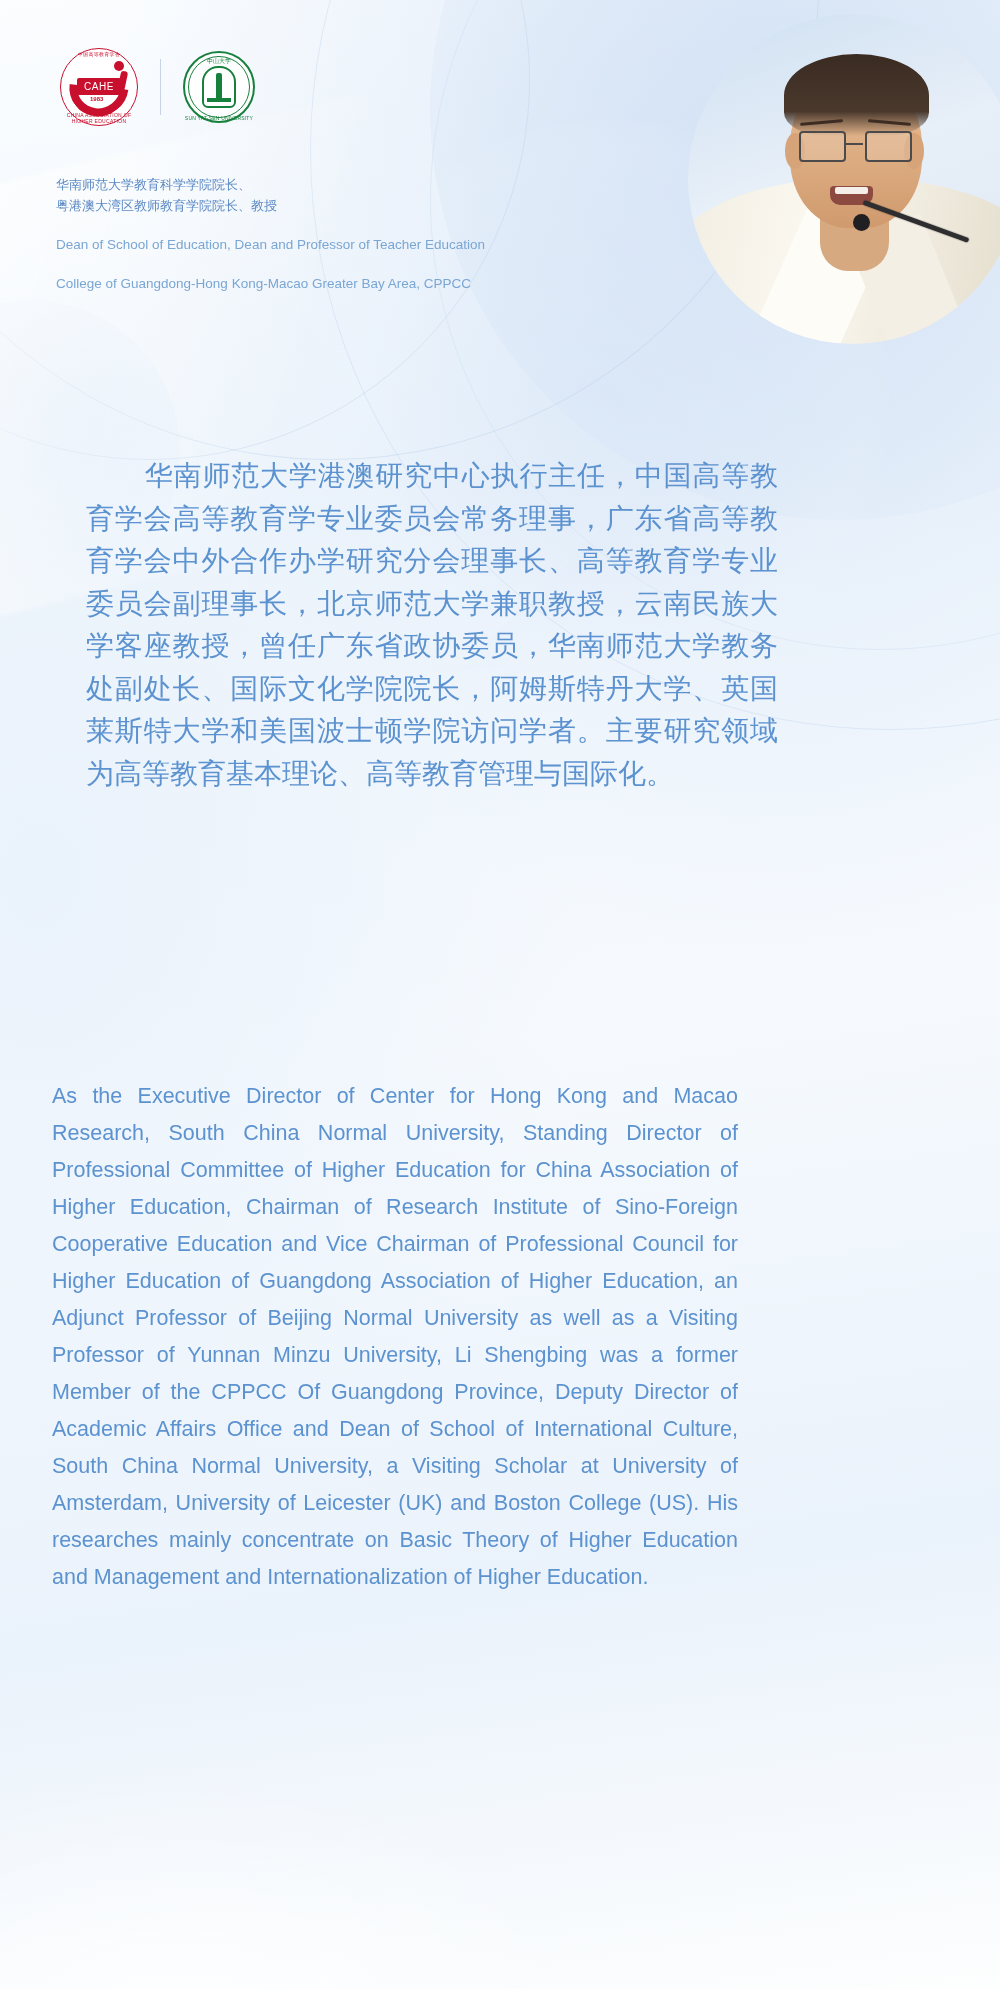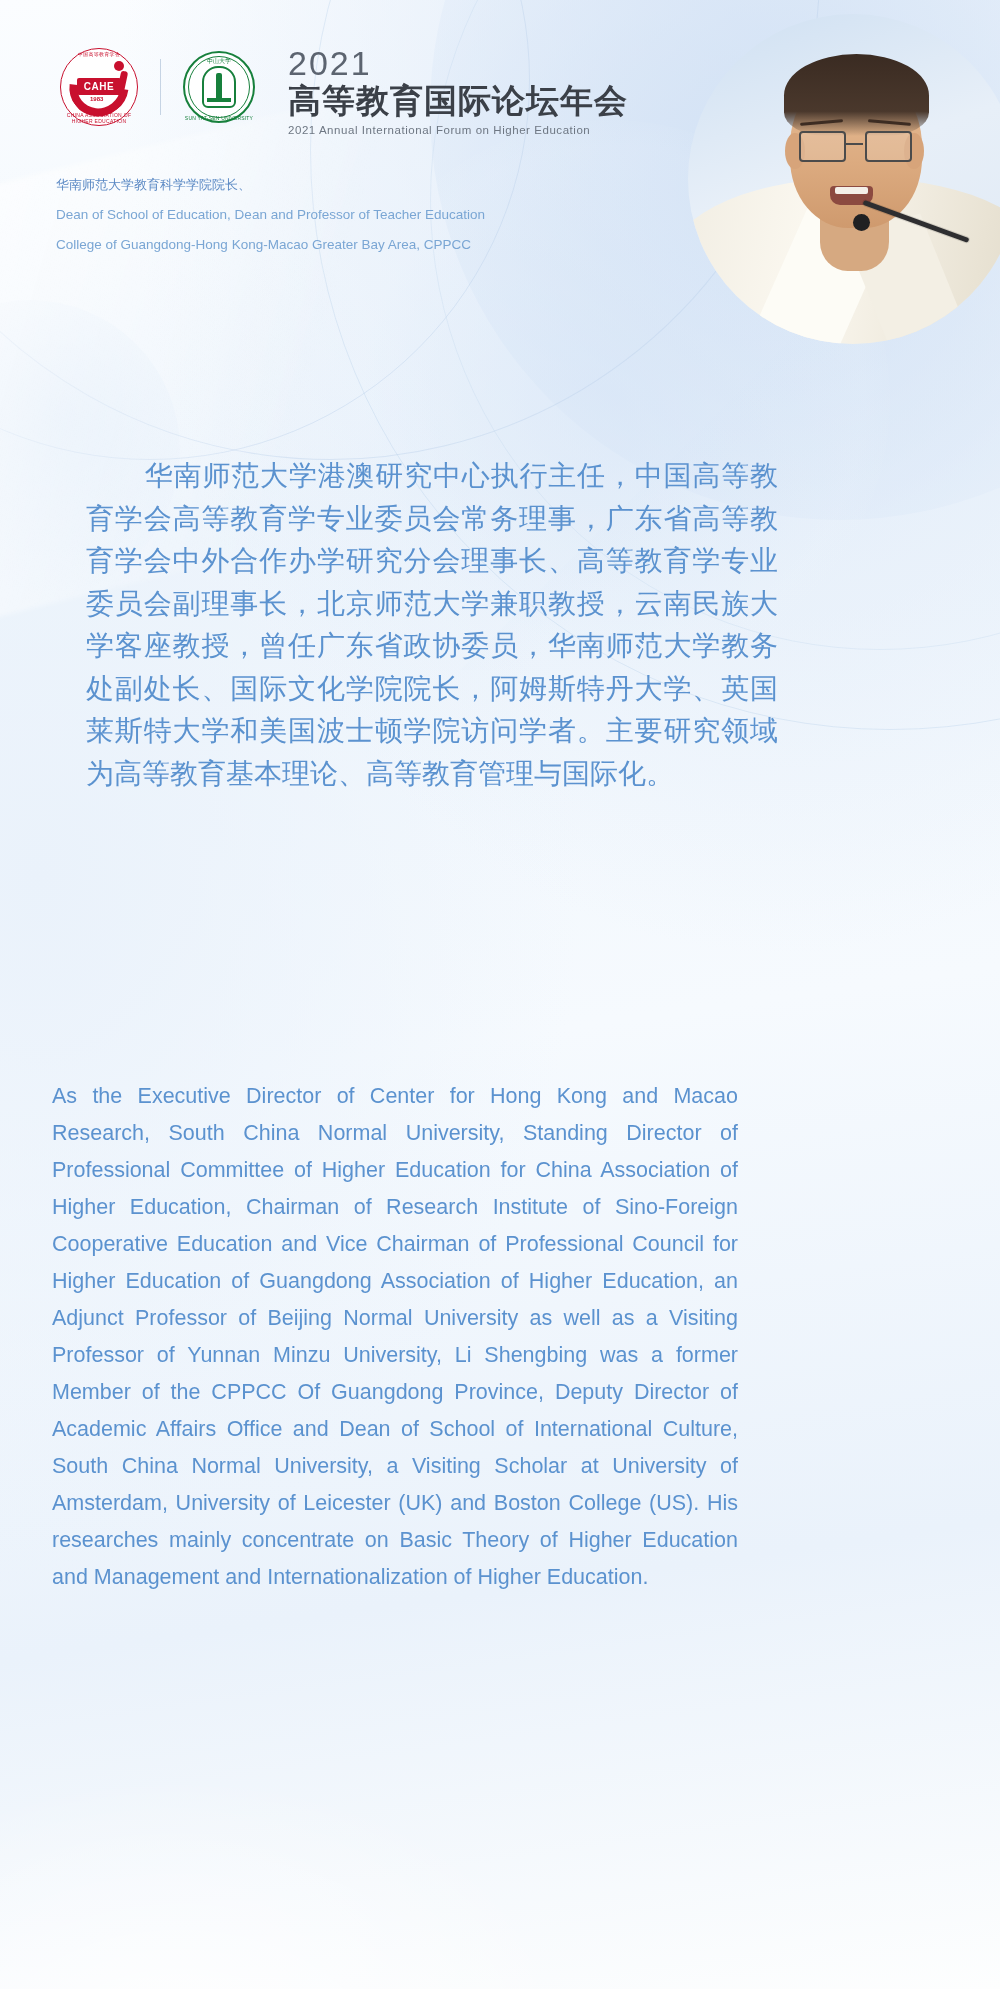--- a/index.html
+++ b/index.html
@@ -48,21 +48,21 @@
   .logo-cahe .cres{ position:absolute; left:9px; top:10px; width:60px; height:58px;
       border:8px solid #c8102e; border-radius:50%;
       border-top-color:transparent; border-right-color:transparent;
       transform:rotate(-38deg); }
   .logo-cahe .dot{ position:absolute; right:14px; top:13px; width:10px;height:10px;
       border-radius:50%; background:#c8102e; }
   .logo-cahe .fig{ position:absolute; right:12px; top:23px; width:7px; height:22px;
       background:#c8102e; border-radius:3px; transform:rotate(12deg); }
   .logo-cahe .box{ position:absolute; left:17px; top:30px; width:44px; height:17px;
       background:#c8102e; border-radius:2px;
-      color:#fff; font-size:10px; font-weight:bold; letter-spacing:.5px;
+      color:#fff; font-size:10px; font-weight:normal; letter-spacing:.5px;
       display:flex; align-items:center; justify-content:center; }
   .logo-cahe .yr{ position:absolute; left:30px; top:48px; font-size:6px; color:#c8102e; font-weight:bold;}
   .logo-cahe .arc-top,.logo-cahe .arc-bot{
       position:absolute; left:0; width:78px; text-align:center;
       font-size:5px; color:#c8102e; letter-spacing:.3px; }
   .logo-cahe .arc-top{ top:3px; } .logo-cahe .arc-bot{ bottom:2px; }
   .divider{ width:1px; height:56px; background:#c6d4e4; margin:0 22px; }
   .logo-syu{ position:relative; width:72px; height:72px; }
   .logo-syu .o1{ position:absolute; inset:0; border-radius:50%; border:2px solid #17803c; background:#fff; }
   .logo-syu .o2{ position:absolute; inset:5px; border-radius:50%; border:1px solid #17803c; }
@@ -122,21 +122,21 @@
   .p-micball{ position:absolute; left:50%; top:60.5%; width:17px; height:17px;
      background:#202022; border-radius:50%; }
 
   
   #nameblock{ position:absolute; left:56px; top:158px; }
   .n-cn{ font-size:45px; font-weight:bold; color:#4a7fc1; letter-spacing:2px;
          font-family:"DejaVu Sans",sans-serif; line-height:1.08; }
   .n-en{ font-size:27px; font-weight:bold; color:#5a93d6; letter-spacing:.3px; margin-top:2px; }
   .aff{ margin-top:16px; }
   .aff-cn{ font-size:13px; color:#5b89c4; line-height:1.62; font-family:"DejaVu Sans",sans-serif; }
-  .aff-en{ font-size:13.5px; color:#7aa6d4; line-height:1.48; margin-top:10px; }
+  .aff-en{ font-size:13.5px; color:#7aa6d4; line-height:1.48; margin-top:19px; }
 
   
   #bio-cn{ position:absolute; left:50px; top:455px; width:692px;
      font-size:28px; line-height:1.52; color:#5b92cf; text-align:justify;
      text-indent:2.1em; font-family:"DejaVu Sans",sans-serif;
      text-align-last:left;margin-left:36px; }
   #bio-en{ position:absolute; left:52px; top:1078px; width:686px;
      font-size:21.5px; line-height:1.72; color:#5b92cf; text-align:justify;
      text-align-last:left; }
 </style>
@@ -178,25 +178,20 @@
       <div class="o1"></div>
       <div class="o2"></div>
       <div class="ctxt">中山大学</div>
       <div class="shield"></div>
       <div class="tower"></div>
       <div class="base"></div>
       <div class="etxt">SUN YAT-SEN UNIVERSITY</div>
     </div>
   </div>
 
-  <div class="htext">
-    <div class="h-year">2021</div>
-    <div class="h-cn">高等教育国际论坛年会</div>
-    <div class="h-en">2021 Annual International Forum on Higher Education</div>
-  </div>
 </div>
 
 <div id="portrait">
   <div class="p-bg"></div>
   <div class="p-suit"></div>
   <div class="p-collarL"></div>
   <div class="p-collarR"></div>
   <div class="p-neck"></div>
   <div class="p-head"></div>
   <div class="p-hair"></div>
@@ -210,19 +205,20 @@
   <div class="p-mouth"></div>
   <div class="p-teeth"></div>
   <div class="p-mic"></div>
   <div class="p-micball"></div>
 </div>
 
 <div id="nameblock">
 
   <div class="aff">
     <div class="aff-cn">华南师范大学教育科学学院院长、</div>
+    <div class="aff-cn">粤港澳大湾区教师教育学院院长、教授</div>
     <div class="aff-en">Dean of School of Education, Dean and Professor of Teacher Education</div>
     <div class="aff-en">College of Guangdong-Hong Kong-Macao Greater Bay Area, CPPCC</div>
   </div>
 </div>
 
 <div id="bio-cn">华南师范大学港澳研究中心执行主任，中国高等教育学会高等教育学专业委员会常务理事，广东省高等教育学会中外合作办学研究分会理事长、高等教育学专业委员会副理事长，北京师范大学兼职教授，云南民族大学客座教授，曾任广东省政协委员，华南师范大学教务处副处长、国际文化学院院长，阿姆斯特丹大学、英国莱斯特大学和美国波士顿学院访问学者。主要研究领域为高等教育基本理论、高等教育管理与国际化。</div>
 <div id="bio-en">As the Executive Director of Center for Hong Kong and Macao Research, South China Normal University, Standing Director of Professional Committee of Higher Education for China Association of Higher Education, Chairman of Research Institute of Sino-Foreign Cooperative Education and Vice Chairman of Professional Council for Higher Education of Guangdong Association of Higher Education, an Adjunct Professor of Beijing Normal University as well as a Visiting Professor of Yunnan Minzu University, Li Shengbing was a former Member of the CPPCC Of Guangdong Province, Deputy Director of Academic Affairs Office and Dean of School of International Culture, South China Normal University, a Visiting Scholar at University of Amsterdam, University of Leicester (UK) and Boston College (US). His researches mainly concentrate on Basic Theory of Higher Education and Management and Internationalization of Higher Education.</div>
 
 </body></html>

